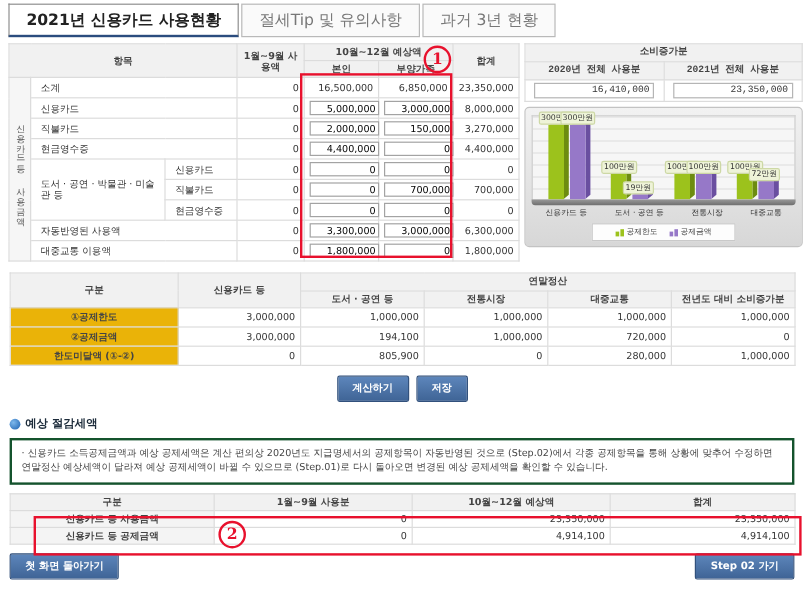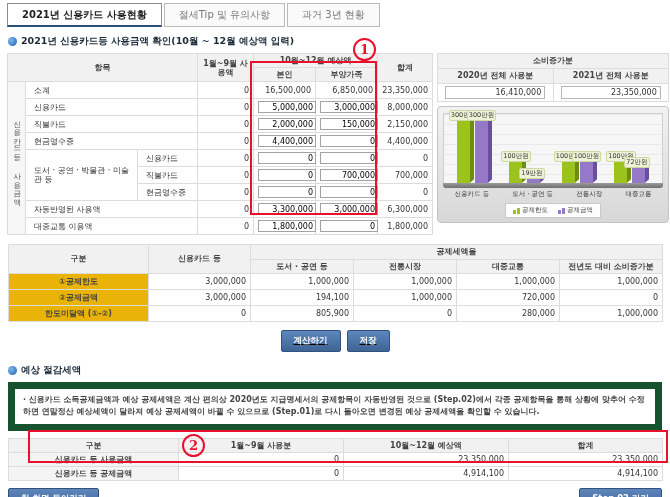--- a/index.html
+++ b/index.html
@@ -2,21 +2,21 @@
 <html><head>
 <meta charset="utf-8">
 <style>
   * { margin:0; padding:0; box-sizing:border-box; }
   html,body { background:#fff; }
   body { font-family:"DejaVu Sans","Liberation Sans",sans-serif; width:670px; height:497px; }
   #page { position:relative; width:670px; height:497px; overflow:hidden; background:#fff; }
 
   
   .tabbar { display:flex; margin:3px 0 0 7px; }
-  .tab { font-size:10px; color:#777; background:#fafafa; border:1px solid #b9b9b9; border-bottom:1px solid #b9b9b9;
+  .tab { font-size:13px; color:#777; background:#fafafa; border:1px solid #b9b9b9; border-bottom:1px solid #b9b9b9;
          padding:4px 14px 3px; margin-right:2px; cursor:pointer; }
   .tab.active { color:#222; font-weight:bold; background:#fff; border:1px solid #8f8f8f; border-bottom:2px solid #2b4c7e; }
 
   
   .sec-title { display:flex; align-items:center; gap:4px; margin:8px 0 0 8px; font-size:9.5px; font-weight:bold; color:#1c2b3a; }
   .bullet { width:9px; height:9px; border-radius:50%; background:radial-gradient(circle at 35% 35%, #7db8ec, #1b5fae); display:inline-block; }
 
   
   table { border-collapse:collapse; font-size:8px; color:#333; }
   th, td { border:1px solid #dcdcdc; padding:2px 4px; line-height:1.15; }
@@ -32,57 +32,57 @@
   .usage { width:425px; border-top:1px solid #8a8a8a; border-bottom:1px solid #8a8a8a; table-layout:fixed; }
   .usage td { height:17px; }
   .usage .vlabel { width:18px; background:#f6f6f6; writing-mode:vertical-rl; text-orientation:upright;
                    font-size:7.5px; color:#555; text-align:center; letter-spacing:1px; padding:1px 0; }
   .usage .name { text-align:left; padding-left:8px; }
   .numbox { width:58px; height:12px; font-size:8px; text-align:right; border:1px solid #a3a3a3; padding:0 2px;
             font-family:"DejaVu Sans","Liberation Sans",sans-serif; background:#fff; }
 
   
   .right-panel { width:232px; margin-left:4px; }
-  .rp-table { width:232px; border-top:1px solid #8a8a8a; }
+  .rp-table { width:232px; border-top:1px solid #8a8a8a;font-family:Liberation Mono, monospace; }
   .rp-table th { height:15px; }
   .rp-val { display:inline-block; width:100px; border:1px solid #b5b5b5; text-align:right; padding:1px 3px; background:#fff; }
   .chart-box { margin-top:4px; border:1px solid #c3c3c3; border-radius:4px; background:linear-gradient(#f2f2f2,#d7d7d7); padding:6px 5px 4px; }
   .chart-plot { position:relative; display:flex; align-items:flex-end; justify-content:space-around; height:70px; padding:0 4px;
                 background:repeating-linear-gradient(#e9e9e9 0 1px, #f6f6f6 1px 10px); border:1px solid #cfcfcf; border-bottom:none; }
   .chart-floor { height:5px; background:linear-gradient(#9a9a9a,#6f6f6f); border-radius:0 0 3px 3px; }
   .bargroup { display:flex; align-items:flex-end; gap:1px; }
   .bar3d { position:relative; width:17px; }
   .bar3d .f { position:absolute; left:0; bottom:0; width:13px; height:100%; display:block; }
   .bar3d .s { position:absolute; left:13px; bottom:2px; width:4px; height:100%; display:block; transform:skewY(-40deg); transform-origin:bottom; }
   .bar3d .t { position:absolute; left:2px; top:-3px; width:13px; height:4px; display:block; transform:skewX(-40deg); }
   .s0 .f { background:#9cc21c; } .s0 .s { background:#6d8c10; } .s0 .t { background:#c2dd66; }
   .s1 .f { background:#9678c8; } .s1 .s { background:#6a4fa0; } .s1 .t { background:#bfa8e3; }
   .barlabel { position:absolute; top:-11px; left:-8px; white-space:nowrap; font-size:6.5px; color:#333;
               background:#eef3d8; border:1px solid #cdd8a5; padding:0 1px; border-radius:2px; z-index:2; }
   .chart-cats { display:flex; justify-content:space-around; font-size:6.5px; color:#333; margin-top:2px; }
-  .legend { display:flex; justify-content:center; gap:10px; margin:4px auto 0; width:96px; background:#fdfdfd;
+  .legend { display:flex; justify-content:center; gap:10px; margin:4px auto 0; width:120px; background:#fdfdfd;
             border:1px solid #c9c9c9; font-size:6.5px; color:#444; padding:2px 4px; align-items:center; }
   .leg-item { display:flex; align-items:center; gap:2px; }
   .leg-icon { display:inline-flex; align-items:flex-end; gap:1px; }
   .leg-icon i { display:block; width:3px; }
   .leg-icon.green i { background:#9cc21c; } .leg-icon.purple i { background:#9678c8; }
   .leg-icon i:first-child { height:4px; } .leg-icon i:last-child { height:6px; }
 
   
   .deduction { width:654px; margin:9px 0 0 8px; border-top:1px solid #8a8a8a; border-bottom:1px solid #8a8a8a; table-layout:fixed; }
   .deduction td { height:16px; }
   .deduction .lbl { background:#eab308; text-align:center; font-weight:bold; color:#444; }
 
   
-  .btn-row { display:flex; justify-content:center; gap:6px; margin-top:8px;text-decoration:underline; }
+  .btn-row { display:flex; justify-content:center; gap:6px; margin-top:8px; }
   .btn { background:linear-gradient(#5d86bb,#3f6496); color:#fff; font-weight:bold; font-size:8.5px; border:1px solid #32517c;
          border-radius:2px; padding:4px 12px; cursor:pointer; font-family:"DejaVu Sans","Liberation Sans",sans-serif; }
 
   
-  .note { margin:5px 8px 0; border:7px solid #14532d; padding:5px 8px; font-size:8px; color:#444; line-height:1.55;font-weight:bold; }
+  .note { margin:5px 8px 0; border:2px solid #14532d; padding:5px 8px; font-size:8px; color:#444; line-height:1.55; }
 
   
   .summary { width:654px; margin:7px 0 0 8px; border-top:1px solid #8a8a8a; border-bottom:1px solid #8a8a8a; table-layout:fixed; }
   .summary td { height:14px; }
   .summary .lbl { background:#f4f4f4; text-align:center; font-weight:bold; color:#444; }
 
   
   .footer { display:flex; justify-content:space-between; margin:7px 8px 0; }
 
   
@@ -95,24 +95,20 @@
 <body>
 
 <div id="page">
 
   <div class="tabbar">
     <div class="tab active">2021년 신용카드 사용현황</div>
     <div class="tab">절세Tip 및 유의사항</div>
     <div class="tab">과거 3년 현황</div>
   </div>
 
-  <div class="sec-title">
-    <span class="bullet"></span>
-    <span>2021년 신용카드등 사용금액 확인(10월 ~ 12월 예상액 입력)</span>
-  </div>
 
   <div class="main-row">
 
     <table class="usage">
       <colgroup>
           <col style="width:18px">
           <col style="width:112px">
           <col style="width:60px">
           <col style="width:56px">
           <col style="width:62px">
@@ -145,21 +141,21 @@
           <td class="r">0</td>
           <td class="c"><input class="numbox" value="5,000,000" style=""></td>
           <td class="c"><input class="numbox" value="3,000,000" style=""></td>
           <td class="r">8,000,000</td>
         </tr>
         <tr>
           <td class="name" colspan="2">직불카드</td>
           <td class="r">0</td>
           <td class="c"><input class="numbox" value="2,000,000" style=""></td>
           <td class="c"><input class="numbox" value="150,000" style=""></td>
-          <td class="r">2,150,000</td>
+          <td class="r">3,270,000</td>
         </tr>
         <tr>
           <td class="name" colspan="2">현금영수증</td>
           <td class="r">0</td>
           <td class="c"><input class="numbox" value="4,400,000" style=""></td>
           <td class="c"><input class="numbox" value="0" style=""></td>
           <td class="r">4,400,000</td>
         </tr>
         <tr>
           <td class="name" rowspan="3">도서 · 공연 · 박물관 · 미술관 등</td>
@@ -311,21 +307,21 @@
         <col style="width:102px">
         <col style="width:103px">
         <col style="width:103px">
         <col style="width:103px">
         <col style="width:103px">
       </colgroup>
     <thead>
       <tr>
         <th rowspan="2">구분</th>
         <th rowspan="2">신용카드 등</th>
-        <th colspan="4">공제세액을</th>
+        <th colspan="4">연말정산</th>
       </tr>
       <tr>
         <th>도서 · 공연 등</th>
         <th>전통시장</th>
         <th>대중교통</th>
         <th>전년도 대비 소비증가분</th>
       </tr>
     </thead>
     <tbody>
       <tr>

